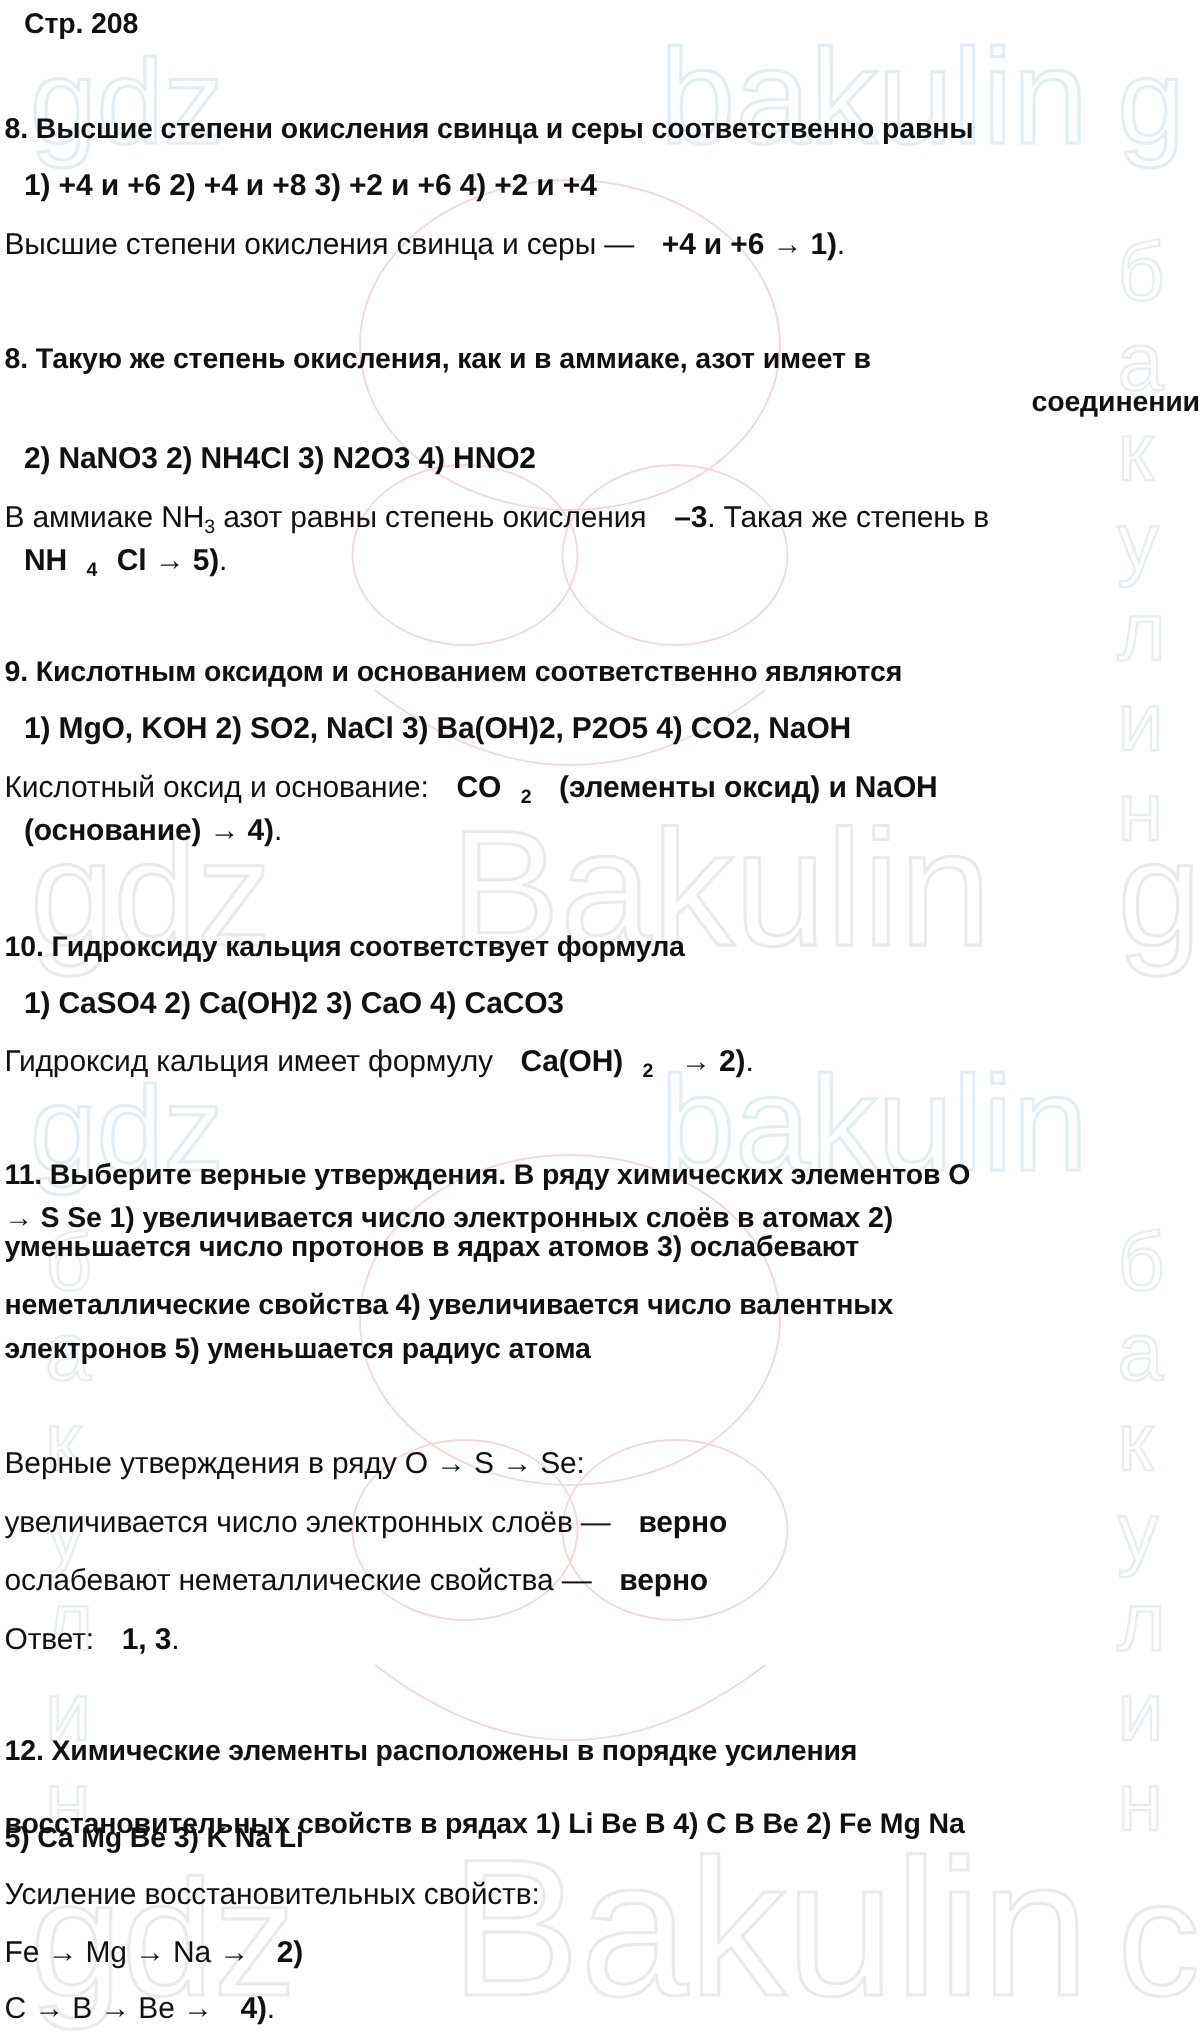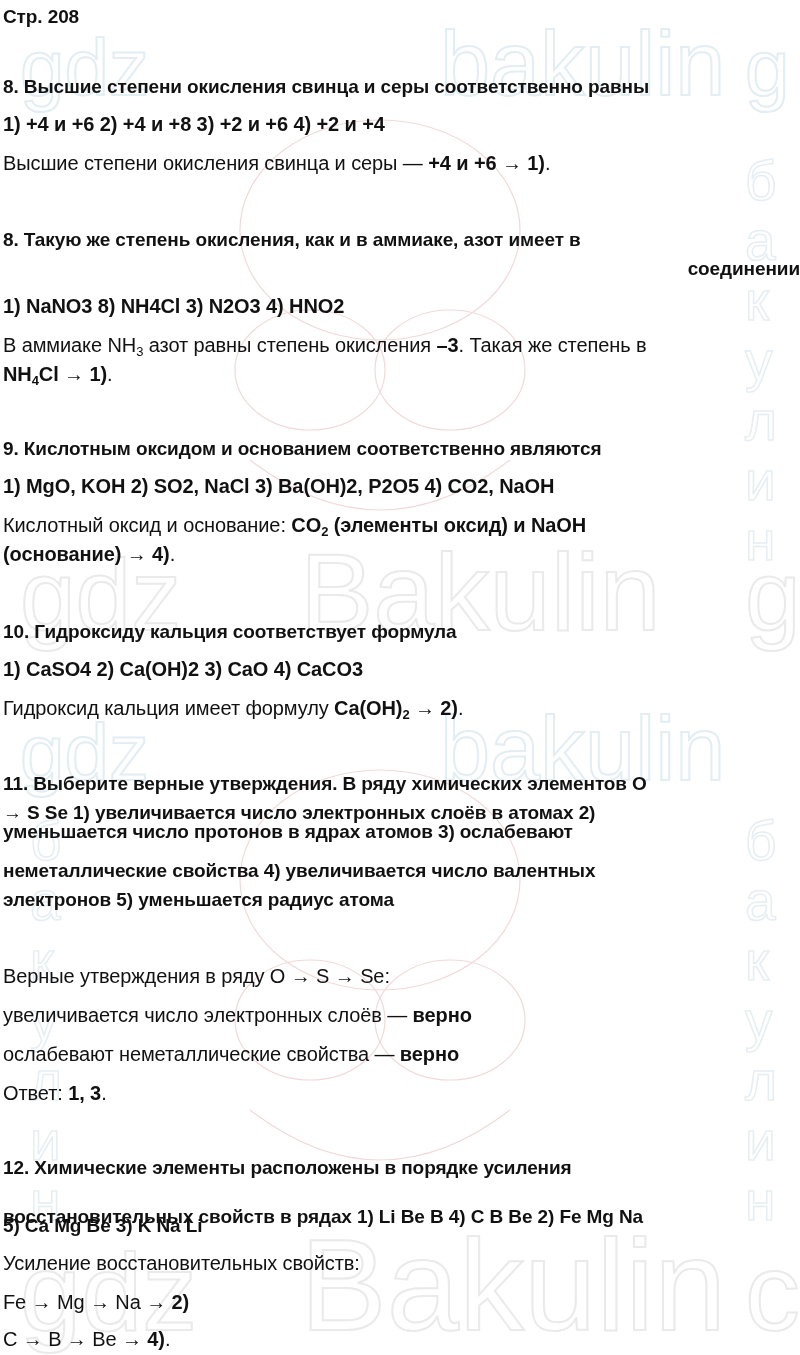--- a/index.html
+++ b/index.html
@@ -8,21 +8,21 @@
       font-family: "Liberation Sans", sans-serif; color: #111111;
     }
     .wm { position: absolute; inset: 0; pointer-events: none; z-index: 0; }
     .wm svg { position: absolute; left: 0; top: 0; }
     .content { position: relative; z-index: 1; }
     .line {
       position: absolute; left: 3px; right: 0;
       font-size: 20px; line-height: 26px; white-space: nowrap;
       letter-spacing: -0.1px;
     }
-    .b { font-weight: bold; }
+    .b { font-weight: bold; margin-left: 13px; }
     .head { font-weight: bold; font-size: 19px; }
     sub { font-size: 13px; vertical-align: -4px; line-height: 0; }
   </style>
 </head>
 <body>
 
 <div class="wm">
   <svg width="800" height="1355" viewBox="0 0 800 1355">
     <g fill="none" stroke="#dbe9f2" stroke-width="2">
       <text x="20" y="95" font-family="Liberation Sans, sans-serif" font-size="80" fill="none" stroke="#e2edf4">gdz</text>
@@ -75,23 +75,23 @@
 
 <div class="content">
   <div class="line b" style="top:4px;font-size:19px;">Стр. 208</div>
 
   <div class="line head" style="top:74px;">8. Высшие степени окисления свинца и серы соответственно равны</div>
   <div class="line b" style="top:111px;">1) +4 и +6 2) +4 и +8 3) +2 и +6 4) +2 и +4</div>
   <div class="line" style="top:150px;"><span>Высшие степени окисления свинца и серы — </span><span class="b">+4 и +6 → 1)</span><span>.</span></div>
 
   <div class="line head" style="top:227px;">8. Такую же степень окисления, как и в аммиаке, азот имеет в</div>
   <div class="line head" style="top:256px;text-align:right;">соединении</div>
-  <div class="line b" style="top:293px;">1) NaNO3 8) NH4Cl 3) N2O3 4) HNO2</div>
+  <div class="line b" style="top:293px;">2) NaNO3 2) NH4Cl 3) N2O3 4) HNO2</div>
   <div class="line" style="top:332px;"><span>В аммиаке NH</span><sub>3</sub><span> азот равны степень окисления </span><span class="b">–3</span><span>. Такая же степень в</span></div>
-  <div class="line" style="top:361px;"><span class="b">NH</span><sub class="b">4</sub><span class="b">Cl → 1)</span><span>.</span></div>
+  <div class="line" style="top:361px;"><span class="b">NH</span><sub class="b">4</sub><span class="b">Cl → 5)</span><span>.</span></div>
 
   <div class="line head" style="top:436px;">9. Кислотным оксидом и основанием соответственно являются</div>
   <div class="line b" style="top:473px;">1) MgO, KOH 2) SO2, NaCl 3) Ba(OH)2, P2O5 4) CO2, NaOH</div>
   <div class="line" style="top:512px;"><span>Кислотный оксид и основание: </span><span class="b">CO</span><sub class="b">2</sub><span class="b"> (элементы оксид) и NaOH</span></div>
   <div class="line" style="top:541px;"><span class="b">(основание) → 4)</span><span>.</span></div>
 
   <div class="line head" style="top:619px;">10. Гидроксиду кальция соответствует формула</div>
   <div class="line b" style="top:656px;">1) CaSO4 2) Ca(OH)2 3) CaO 4) CaCO3</div>
   <div class="line" style="top:695px;"><span>Гидроксид кальция имеет формулу </span><span class="b">Ca(OH)</span><sub class="b">2</sub><span class="b"> → 2)</span><span>.</span></div>
 

